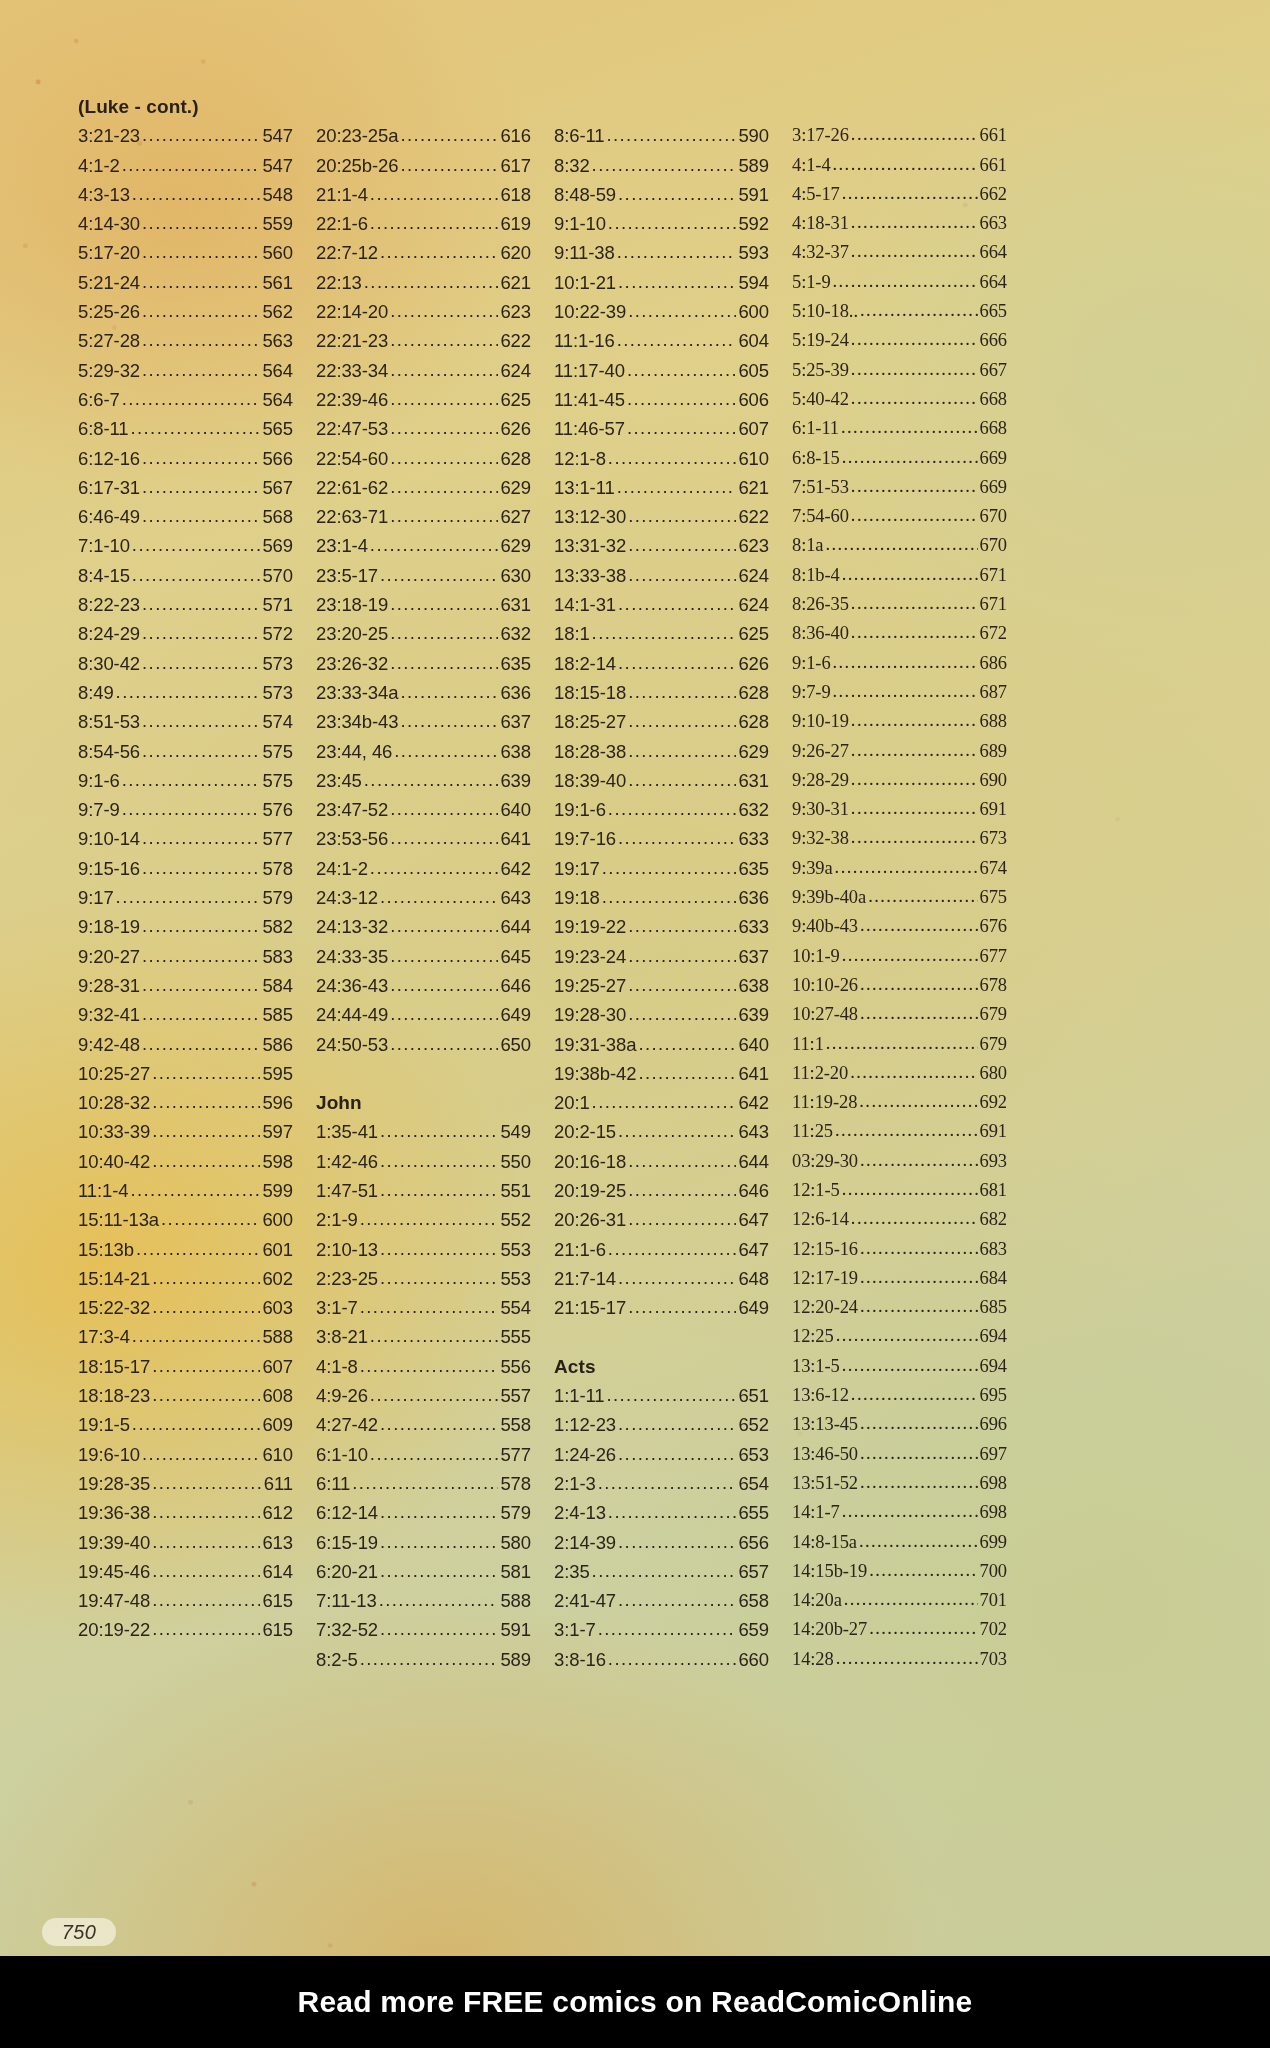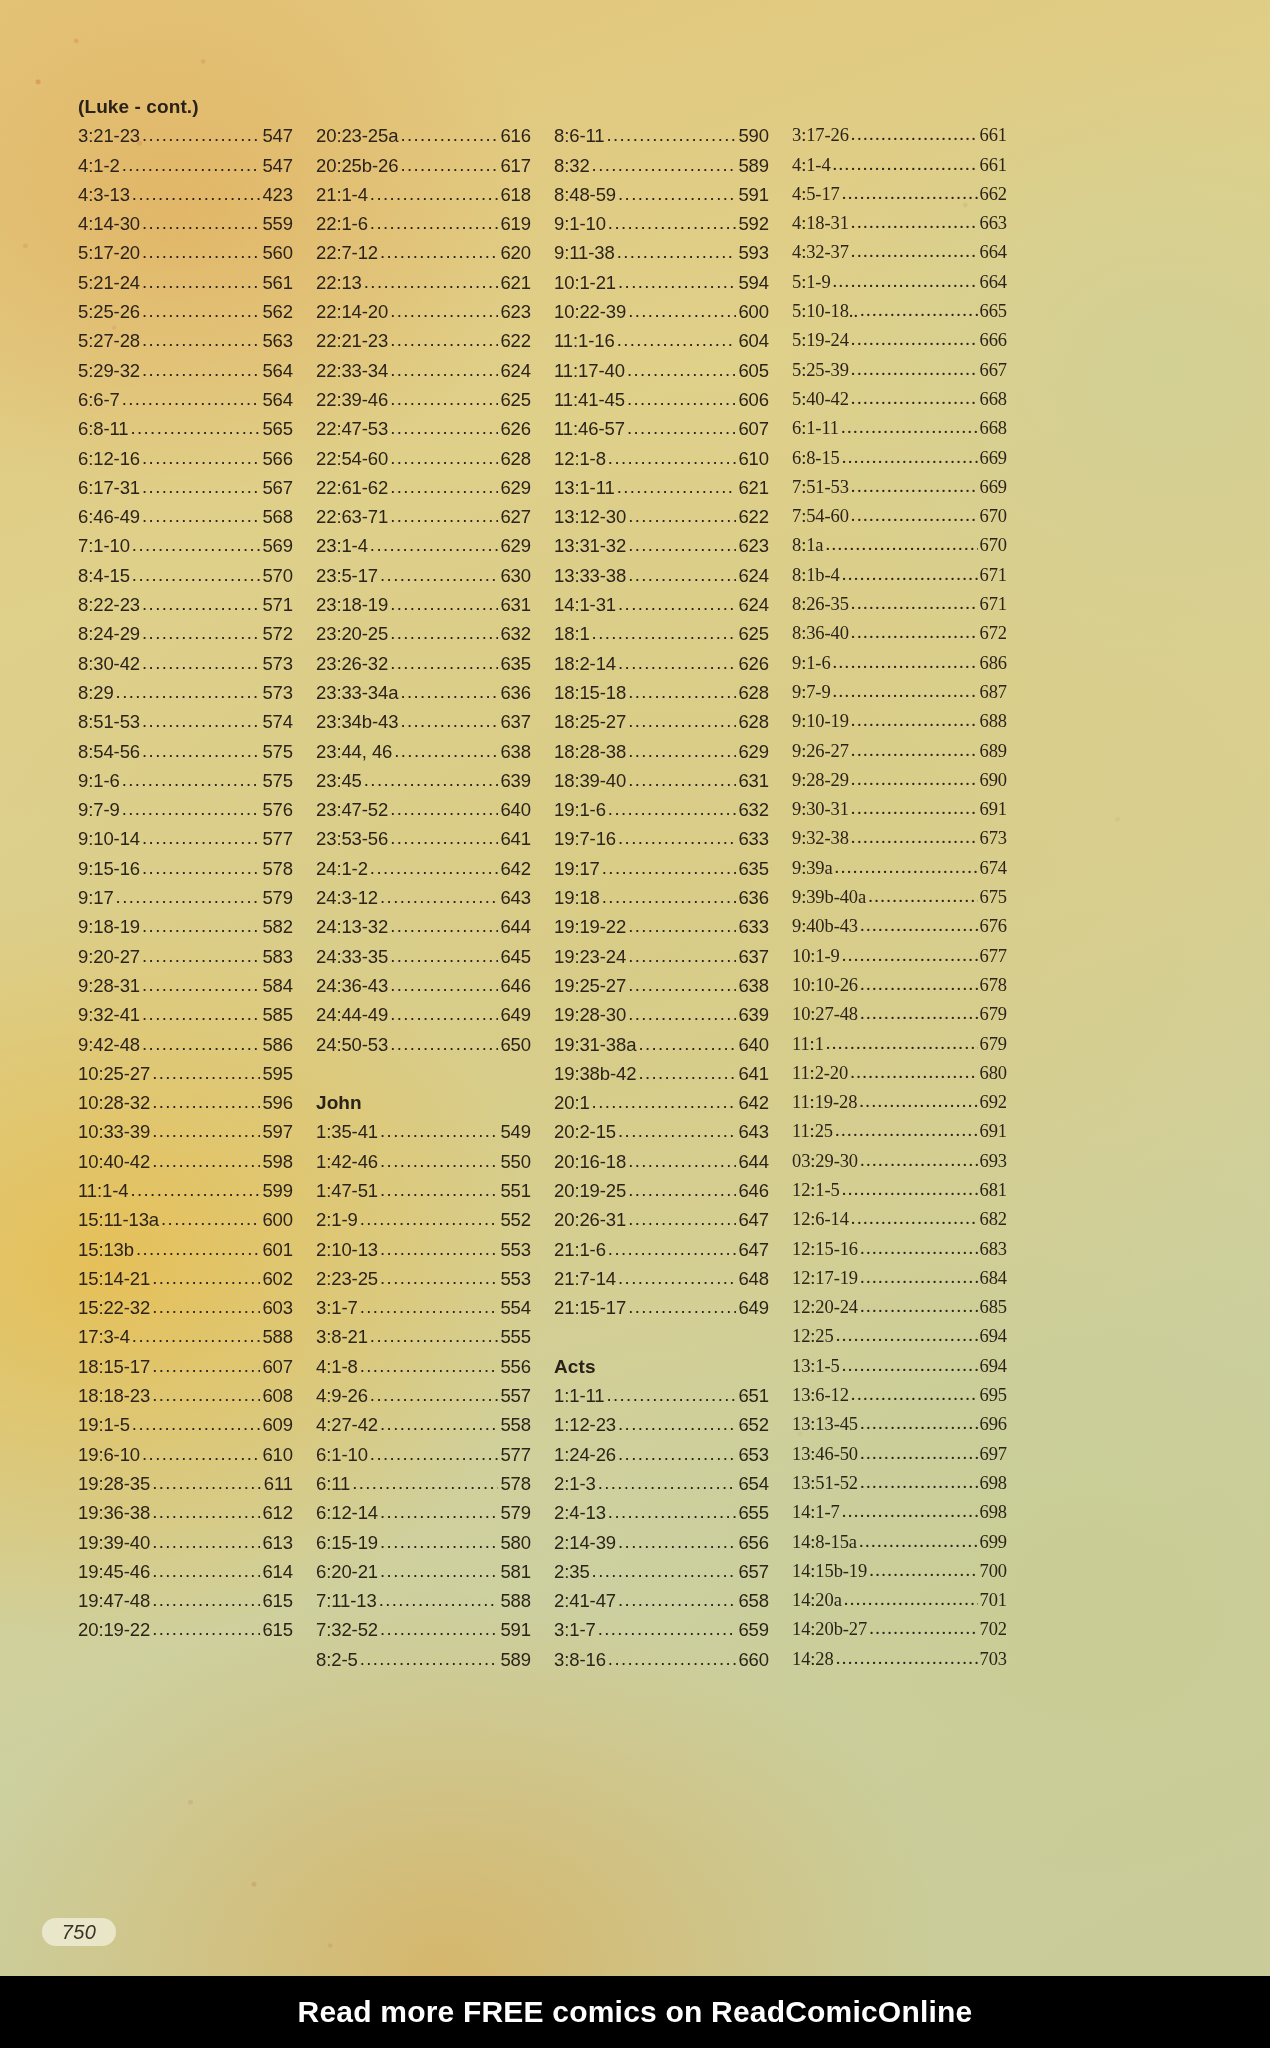--- a/index.html
+++ b/index.html
@@ -110,21 +110,21 @@
     align-items: center;
     justify-content: center;
     letter-spacing: .3px;
   }
 
   .banner {
     position: absolute;
     left: 0;
     bottom: 0;
     width: 1270px;
-    height: 72px;
+    height: 92px;
     background: #000;
     color: #fff;
     display: flex;
     align-items: center;
     justify-content: center;
     font-size: 30px;
     font-weight: bold;
     letter-spacing: .2px;
   }
 </style>
@@ -144,21 +144,21 @@
             <span class="pg">547</span>
           </div>
           <div class="entry">
             <span class="ref">4:1-2</span>
             <span class="dots">........................................</span>
             <span class="pg">547</span>
           </div>
           <div class="entry">
             <span class="ref">4:3-13</span>
             <span class="dots">........................................</span>
-            <span class="pg">423</span>
+            <span class="pg">548</span>
           </div>
           <div class="entry">
             <span class="ref">4:14-30</span>
             <span class="dots">........................................</span>
             <span class="pg">559</span>
           </div>
           <div class="entry">
             <span class="ref">5:17-20</span>
             <span class="dots">........................................</span>
             <span class="pg">560</span>
@@ -227,21 +227,21 @@
             <span class="ref">8:24-29</span>
             <span class="dots">........................................</span>
             <span class="pg">572</span>
           </div>
           <div class="entry">
             <span class="ref">8:30-42</span>
             <span class="dots">........................................</span>
             <span class="pg">573</span>
           </div>
           <div class="entry">
-            <span class="ref">8:29</span>
+            <span class="ref">8:49</span>
             <span class="dots">........................................</span>
             <span class="pg">573</span>
           </div>
           <div class="entry">
             <span class="ref">8:51-53</span>
             <span class="dots">........................................</span>
             <span class="pg">574</span>
           </div>
           <div class="entry">
             <span class="ref">8:54-56</span>

